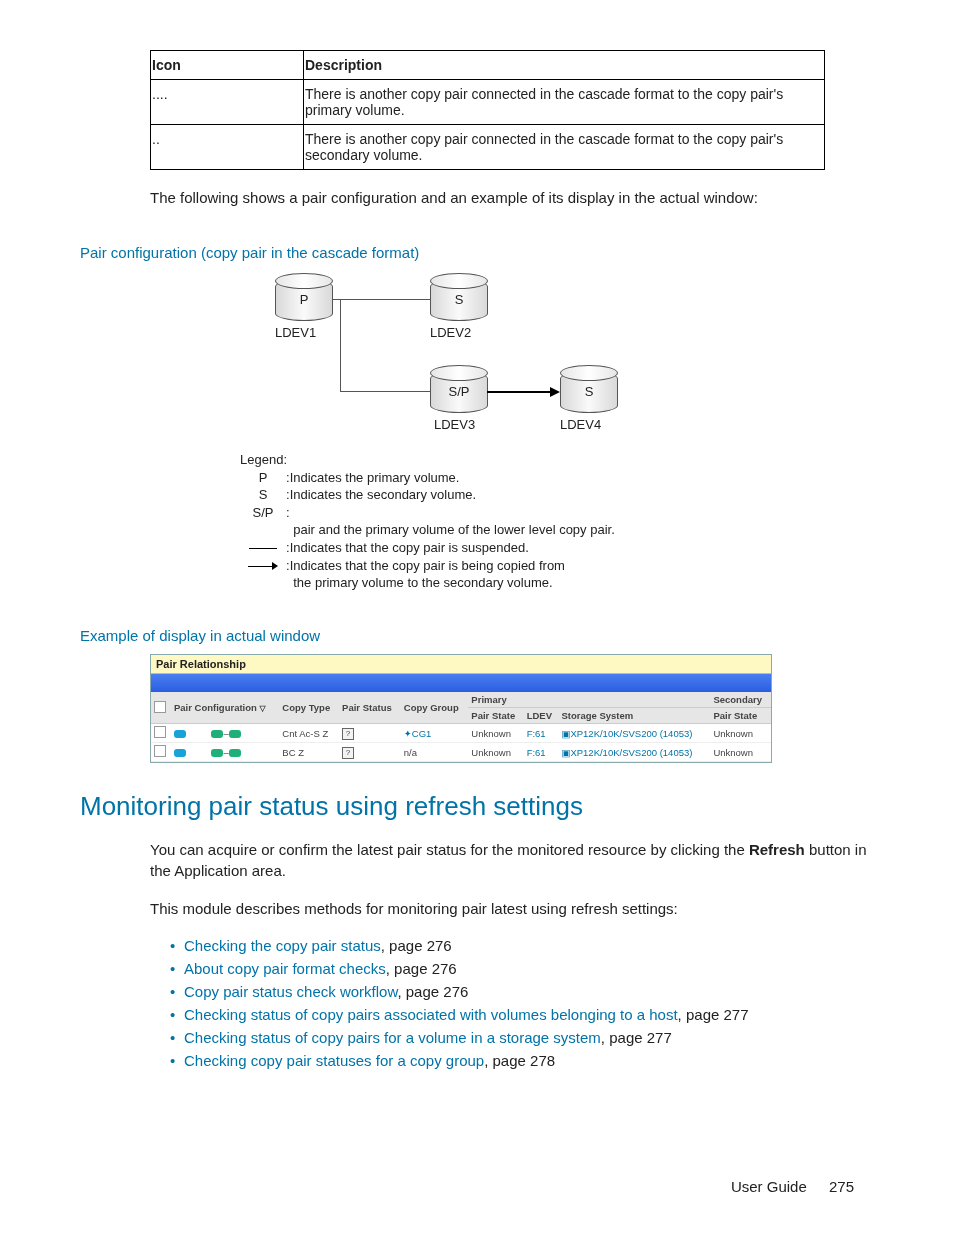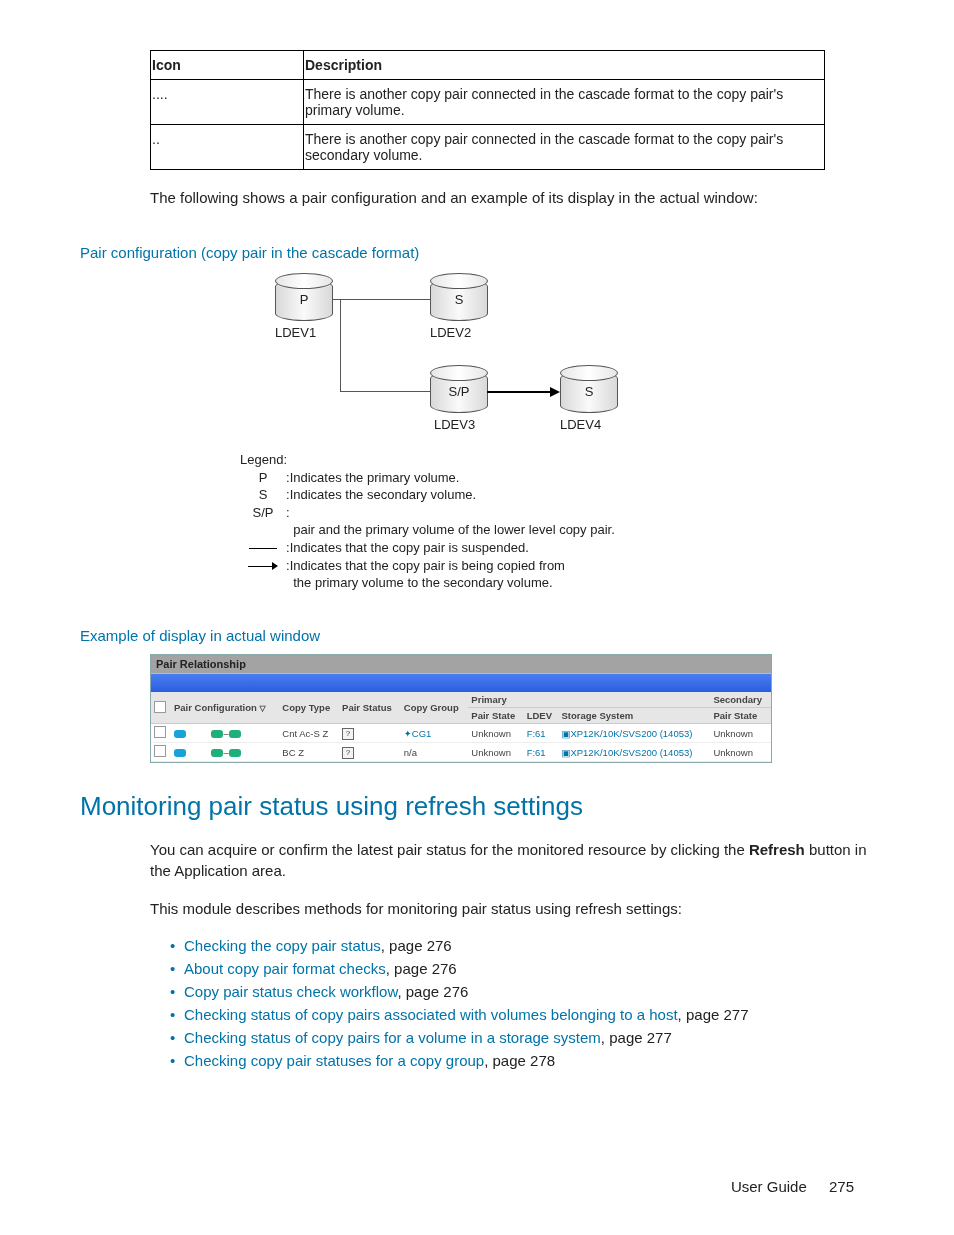--- a/index.html
+++ b/index.html
@@ -90,21 +90,21 @@
   .legend .row { display: flex; }
   .legend .lk { width: 46px; text-align: center; }
   .legend .lv { width: 430px; }
   .legend-arrow { display:inline-block; width:30px; height:9px; position: relative; vertical-align: middle;}
   .legend-arrow .bar { position:absolute; left:0; top:4px; width:24px; height:1px; background:#000;}
   .legend-arrow .ah { position:absolute; left:24px; top:0; width:0;height:0;border-top:4px solid transparent;border-bottom:4px solid transparent;border-left:6px solid #000;}
   .legend-line { display:inline-block; width:28px; height:1px; background:#000; vertical-align: middle;}
 
   
   .pr-wrap { margin-left: 70px; width: 620px; border:1px solid #8aa; font-size: 10px;}
-  .pr-title { background: #a3a3a3; border-bottom:1px solid #bcbcbc; padding:3px 5px; font-weight: bold; font-size: 11px;}
+  .pr-title { background: #fef9c3; border-bottom:1px solid #bcbcbc; padding:3px 5px; font-weight: bold; font-size: 11px;}
   .pr-bluebar { height: 18px; background: linear-gradient(#4a7ef0,#2a5ee0); }
   table.pr { width:100%; border-collapse: collapse; font-size: 9.5px; color:#444;}
   table.pr th { background: #e6e6e6; font-weight: bold; padding: 2px 3px; border-bottom:1px solid #ccc; text-align:left;}
   table.pr td { padding: 2px 3px; border-bottom:1px solid #eee; white-space: nowrap;}
   .pr-icon { display:inline-block; width:12px; height:8px; background:#17a2d8; border-radius:3px; margin-right:1px; vertical-align:middle;}
   .pr-icon.g { background:#1fb07a;}
   .pr-link { color:#0073a8;}
   .chk { width:10px; height:10px; border:1px solid #999; display:inline-block; background:#fff;}
   .sq { display:inline-block; width:10px;height:10px; border:1px solid #666; background:#f3f3f3; font-size:8px; text-align:center; line-height:10px;}
 </style>
@@ -244,21 +244,21 @@
     </tbody>
       </table>
   </div>
 
   <div class="section-title">Monitoring pair status using refresh settings</div>
 
   <p class="para">
     <span>You can acquire or confirm the latest pair status for the monitored resource by clicking the </span><b>Refresh</b><span> button in the Application area.</span>
   </p>
 
-  <p class="para">This module describes methods for monitoring pair status using refresh settings:</p>
+  <p class="para">This module describes methods for monitoring pair latest using refresh settings:</p>
 
   <ul class="links">
     <li><a href="#">Checking the copy pair status</a><span>, page 276</span></li>
     <li><a href="#">About copy pair format checks</a><span>, page 276</span></li>
     <li><a href="#">Copy pair status check workflow</a><span>, page 276</span></li>
     <li><a href="#">Checking status of copy pairs associated with volumes belonging to a host</a><span>, page 277</span></li>
     <li><a href="#">Checking status of copy pairs for a volume in a storage system</a><span>, page 277</span></li>
     <li><a href="#">Checking copy pair statuses for a copy group</a><span>, page 278</span></li>
   </ul>
 

